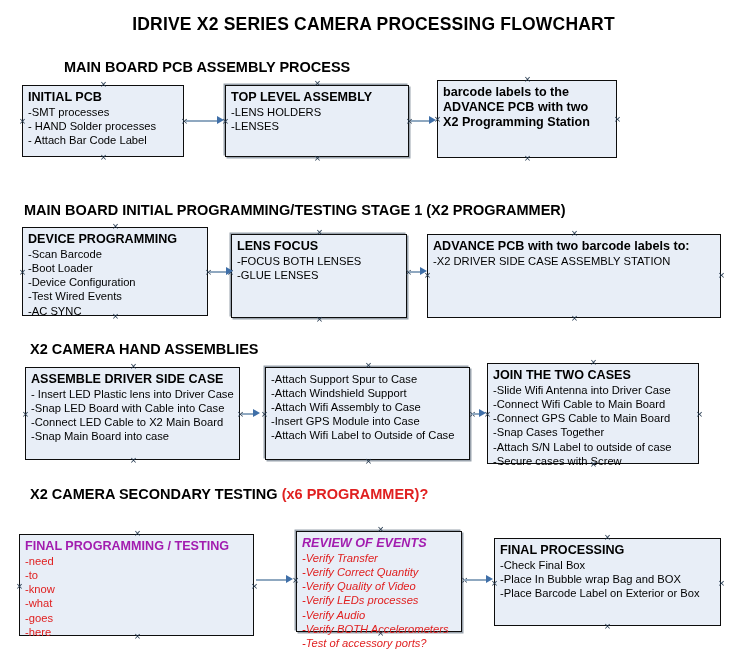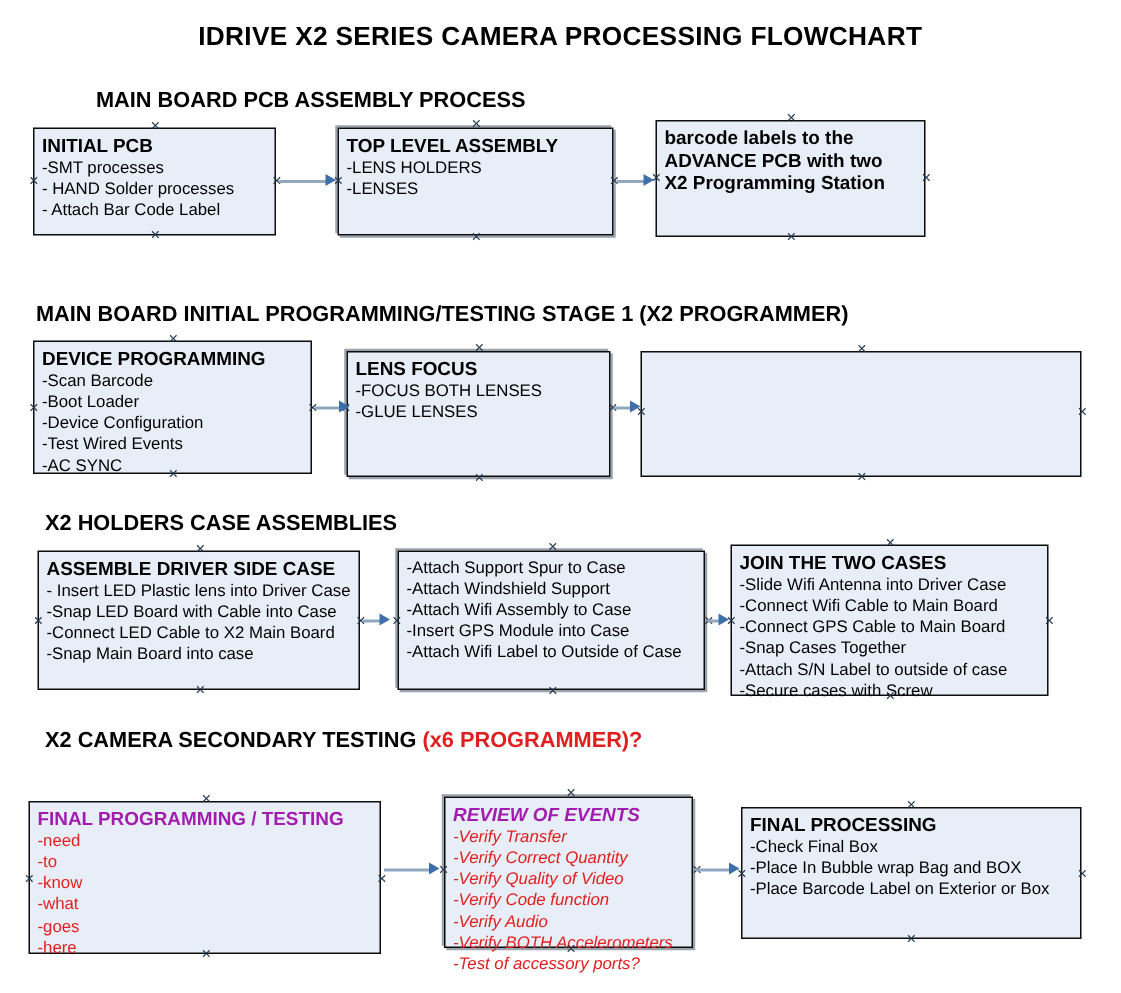--- a/index.html
+++ b/index.html
@@ -200,33 +200,37 @@
       <div class="node-line">-FOCUS BOTH LENSES</div>
       <div class="node-line">-GLUE LENSES</div>
     </div>
     <span class="handle" style="left:-6px; top:33px;"></span>
     <span class="handle" style="left:83px; top:-7px;"></span>
     <span class="handle" style="left:83px; top:80px;"></span>
     <span class="handle" style="left:172px; top:33px;"></span>
   </div>
 
   <div class="node plain" id="n-1-2" style="left:427px; top:234px; width:294px; height:84px;">
+    <div class="node-body">
+      <div class="node-title">ADVANCE PCB with two barcode labels to:</div>
+      <div class="node-line">-X2 DRIVER  SIDE  CASE  ASSEMBLY STATION</div>
+    </div>
     <span class="handle" style="left:-5px; top:36px;"></span>
     <span class="handle" style="left:142px; top:-6px;"></span>
     <span class="handle" style="left:142px; top:79px;"></span>
     <span class="handle" style="left:289px; top:36px;"></span>
   </div>
 
   <div class="conn" style="left:210px; top:271px; width:18px;"></div>
   <div class="conn-arrow" style="left:226px; top:267px;"></div>
   <div class="conn" style="left:409px; top:271px; width:14px;"></div>
   <div class="conn-arrow" style="left:420px; top:267px;"></div>
 
   <div class="section-head" style="left:30px; top:341px;">
-    <span>X2 HOLDERS CASE ASSEMBLIES</span><span class="accent"></span>
+    <span>X2 CAMERA HAND ASSEMBLIES</span><span class="accent"></span>
   </div>
 
   <div class="node plain" id="n-2-0" style="left:25px; top:367px; width:215px; height:93px;">
     <div class="node-body">
       <div class="node-title">ASSEMBLE DRIVER SIDE CASE</div>
       <div class="node-line">- Insert LED Plastic lens into Driver Case</div>
       <div class="node-line">-Snap LED Board with Cable into Case</div>
       <div class="node-line">-Connect LED Cable to X2 Main Board</div>
       <div class="node-line">-Snap Main Board into case</div>
     </div>
@@ -290,21 +294,21 @@
     <span class="handle" style="left:113px; top:97px;"></span>
     <span class="handle" style="left:230px; top:47px;"></span>
   </div>
 
   <div class="node shadowed red" id="n-3-1" style="left:296px; top:531px; width:166px; height:101px;font-style:italic;">
     <div class="node-body">
       <div class="node-title">REVIEW OF EVENTS</div>
       <div class="node-line">-Verify Transfer</div>
       <div class="node-line">-Verify Correct Quantity</div>
       <div class="node-line">-Verify Quality of Video</div>
-      <div class="node-line">-Verify Code function</div>
+      <div class="node-line">-Verify LEDs processes</div>
       <div class="node-line">-Verify Audio</div>
       <div class="node-line">-Verify BOTH Accelerometers</div>
       <div class="node-line">-Test of accessory ports?</div>
     </div>
     <span class="handle" style="left:-6px; top:44px;"></span>
     <span class="handle" style="left:79px; top:-7px;"></span>
     <span class="handle" style="left:79px; top:97px;"></span>
     <span class="handle" style="left:163px; top:44px;"></span>
   </div>
 

